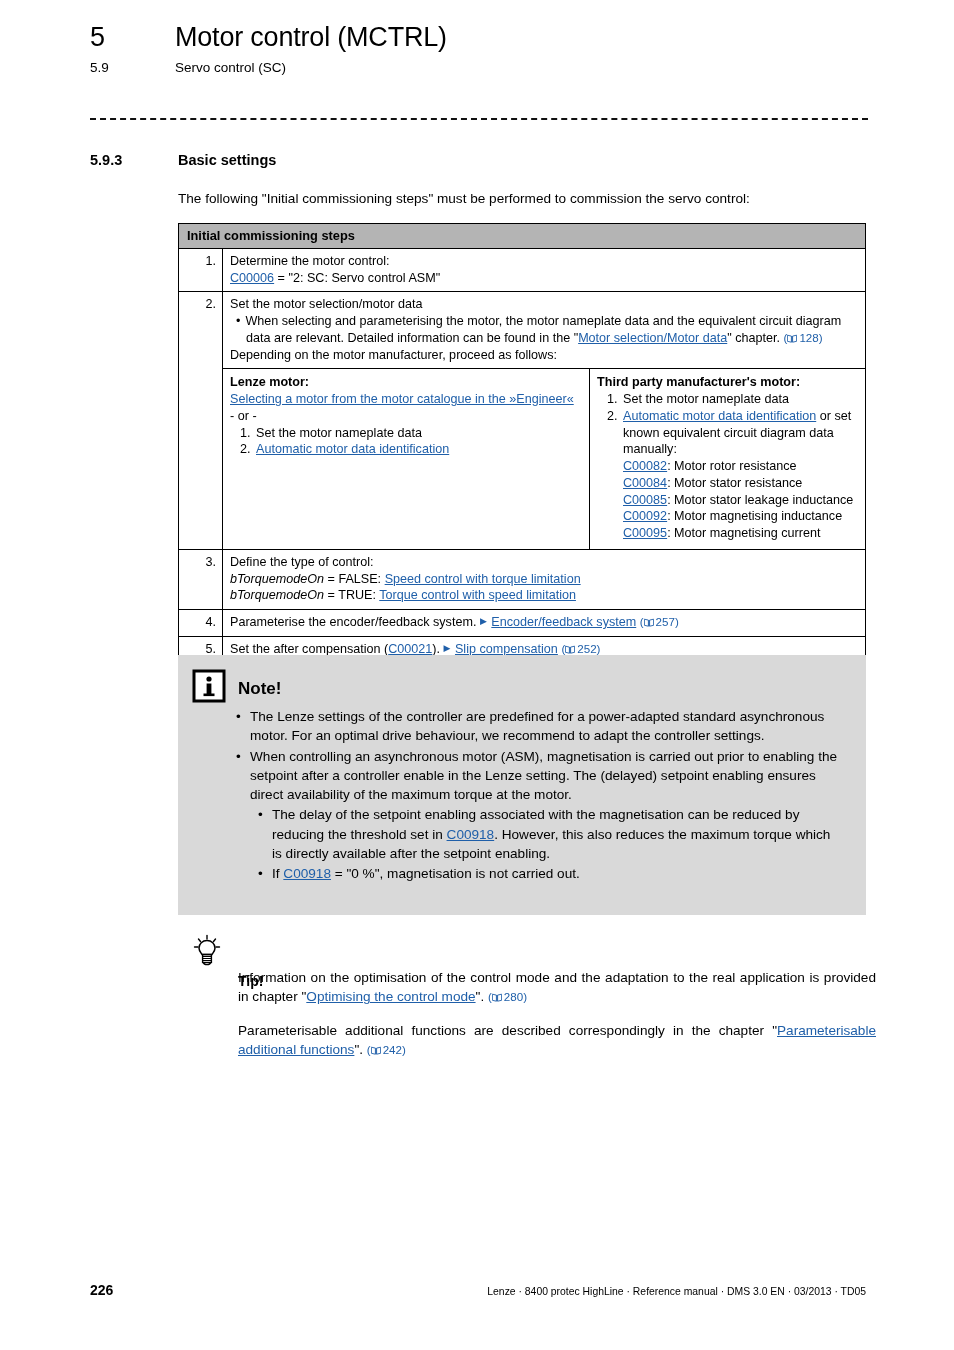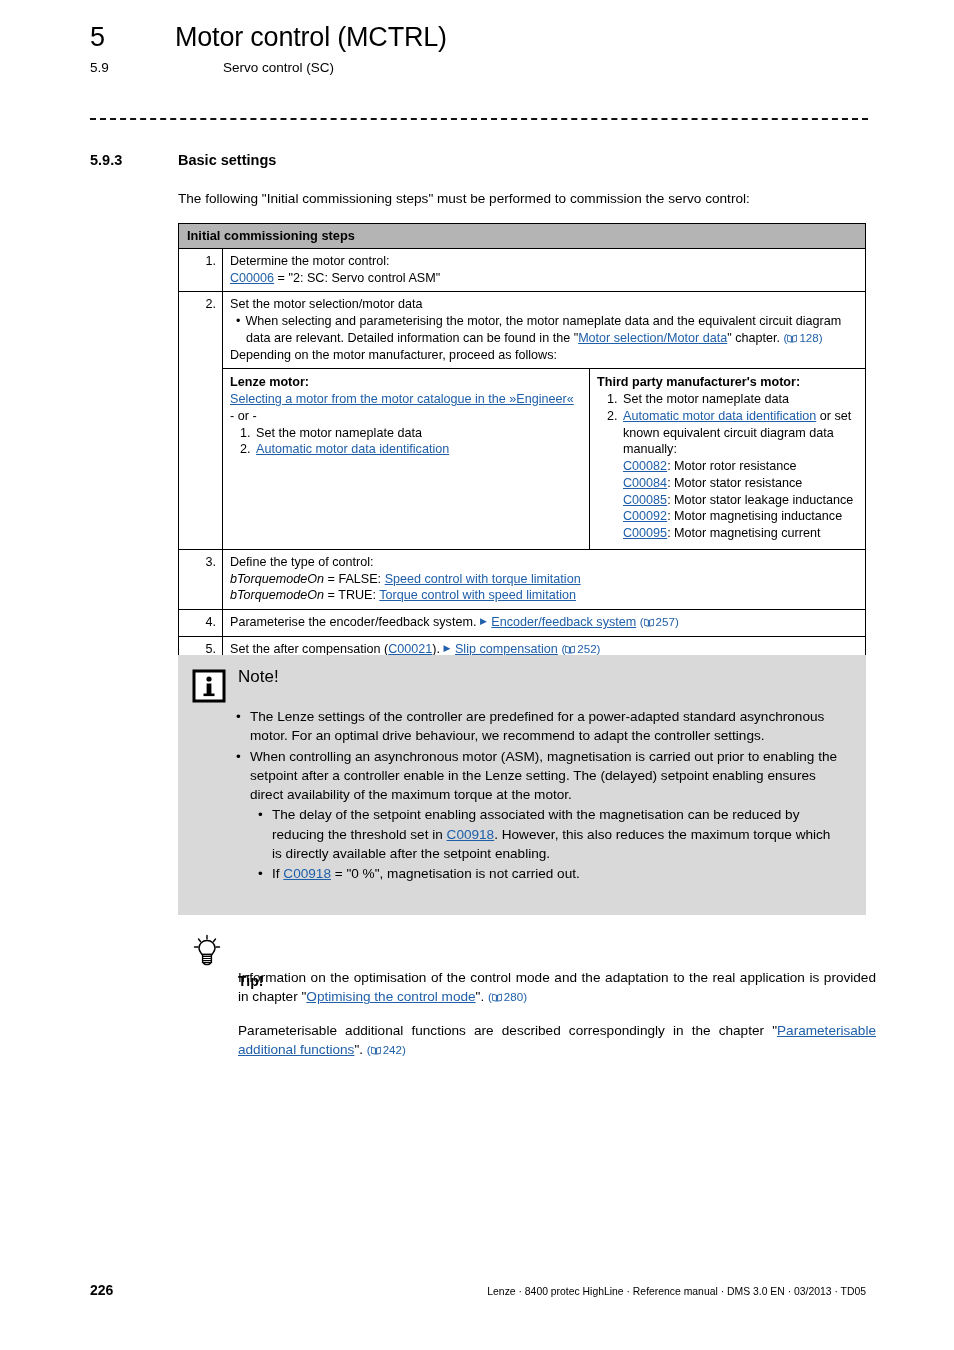--- a/index.html
+++ b/index.html
@@ -13,21 +13,21 @@
     position: relative;
     overflow: hidden;
   }
   .page { position:absolute; inset:0; }
 
   
   .hdr { position:absolute; left:90px; top:22px; width:790px; }
   .hdr-row1 { display:flex; align-items:baseline; }
   .hdr-num { font-size:27px; font-weight:400; width:85px; letter-spacing:0px; }
   .hdr-title { font-size:27px; font-weight:400; letter-spacing:-0.2px; }
-  .hdr-row2 { display:flex; align-items:flex-start; margin-top:7px;gap:48px; }
+  .hdr-row2 { display:flex; align-items:flex-start; margin-top:7px; }
   .hdr-subnum { font-size:13.5px; width:85px; }
   .hdr-subtitle { font-size:13.5px; }
 
   .dashline {
     position:absolute; left:90px; top:118px; width:778px; height:0;
     border-top: 2px dashed #111;
   }
 
   
   .sec { position:absolute; left:90px; top:152px; width:790px; }
@@ -89,22 +89,22 @@
 
   
   .notebox {
     position:absolute; left:178px; top:655px; width:688px; height:260px;
     background:#d9d9d9;
   }
   .note-icon {
     position:absolute; left:14px; top:14px; width:34px; height:34px;
   }
   .note-title {
-    position:absolute; left:60px; top:12px;
-    font-size:17px; font-weight:normal;
+    position:absolute; left:60px; top:24px;
+    font-size:17px; font-weight:bold;
   }
   .note-body {
     position:absolute; left:58px; top:52px; right:28px;
     font-size:13.6px; line-height:1.42;
   }
   .nb { display:flex; margin-bottom:1px; }
   .nb .bt { width:14px; flex:0 0 14px; }
   .nb2 { margin-left:22px; }
 
   

